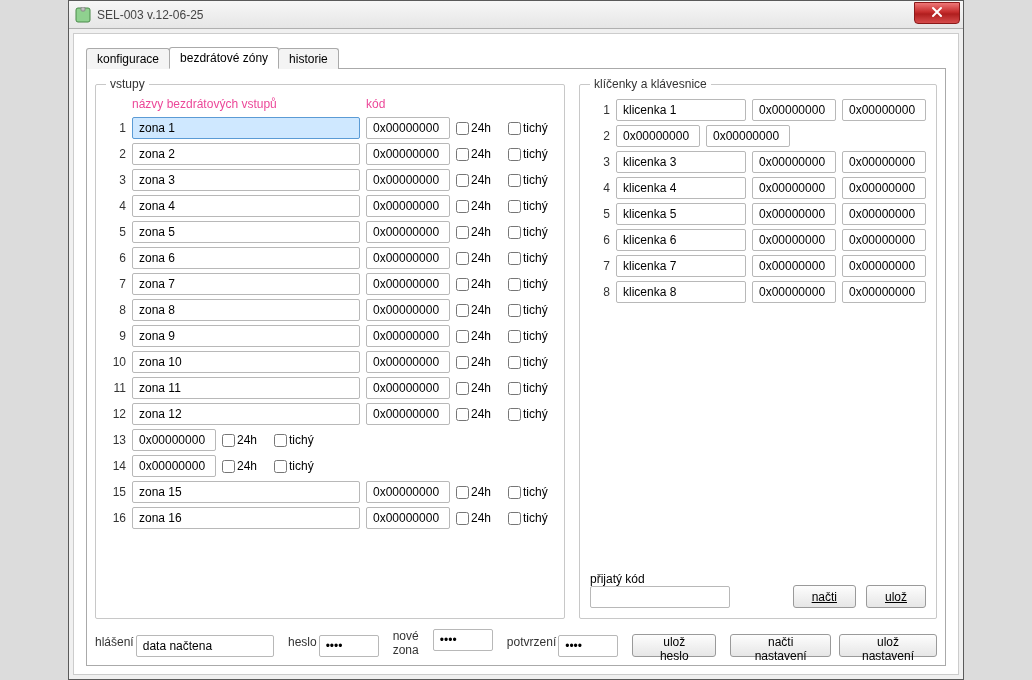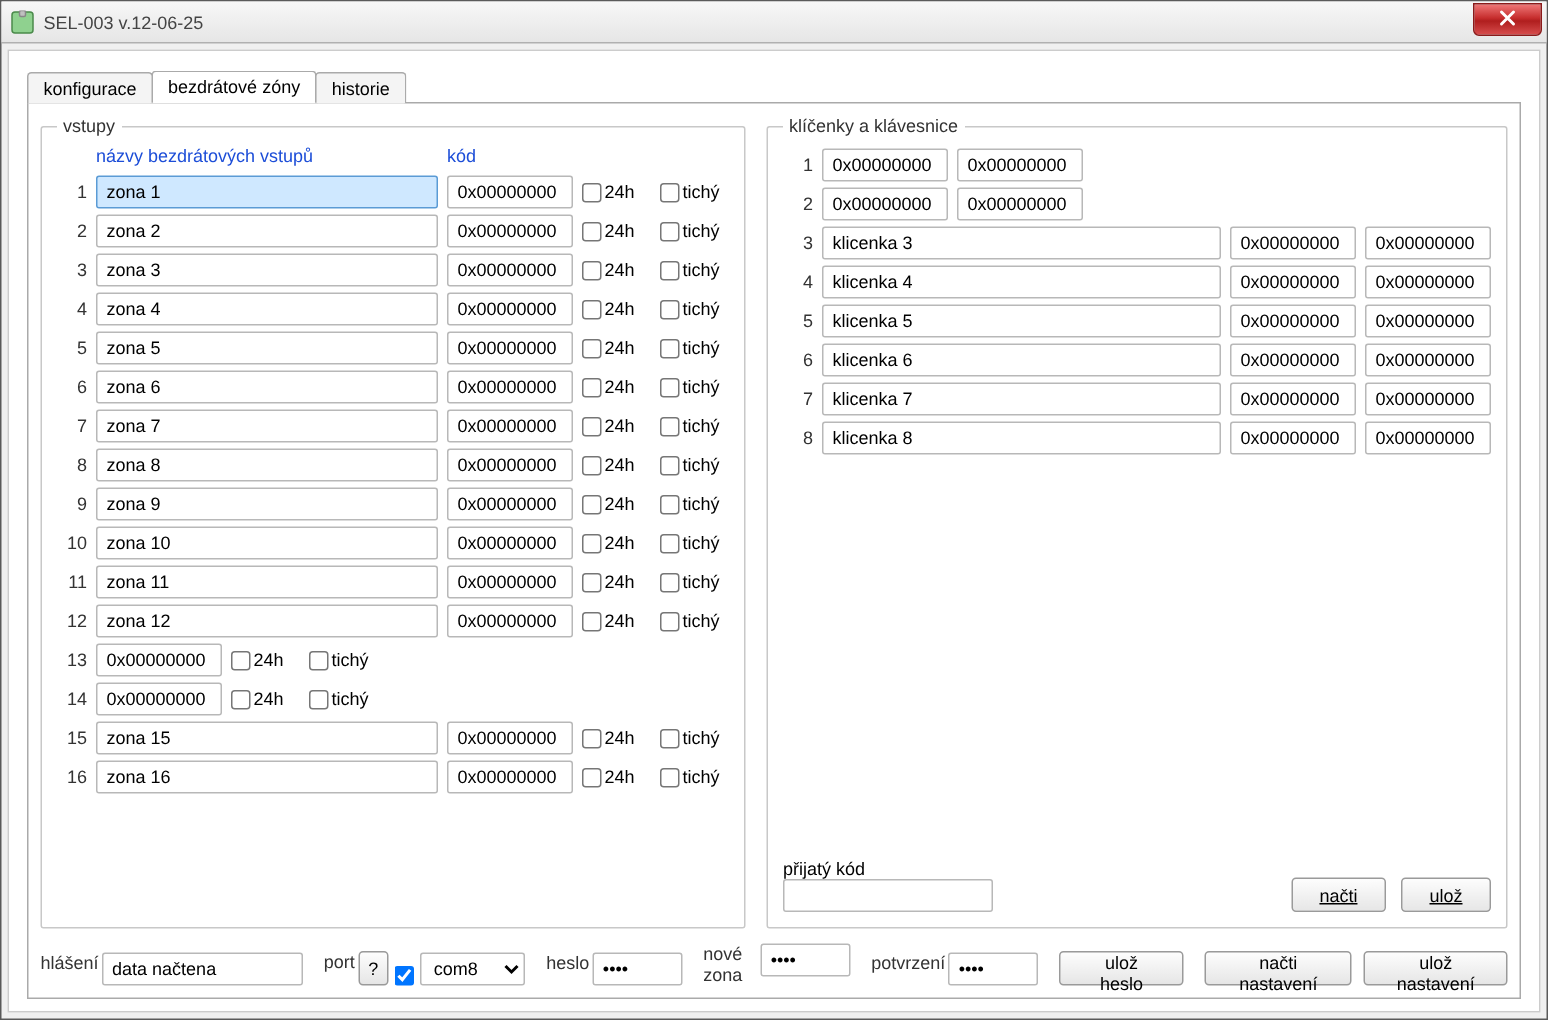--- a/index.html
+++ b/index.html
@@ -1,18 +1,18 @@
 <!DOCTYPE html>
 <html><head>
 <meta charset="utf-8">
 <style>
   * { box-sizing: border-box; }
   html, body { margin: 0; padding: 0; font-family: "Segoe UI", Tahoma, sans-serif; font-size: 12px; background: #dcdcdc; }
   .window {
-    width: 1032px; height: 680px; margin: 0 auto;
+    width: 896px; height: 680px; margin: 0 auto;
     background: #f0f0f0;
     border: 1px solid #5a5a5a;
     display: flex; flex-direction: column;
     position: relative;
   }
   .titlebar {
     height: 28px;
     background: linear-gradient(#f7f7f7, #e6e6e6);
     border-bottom: 1px solid #b0b0b0;
     display: flex; align-items: center; justify-content: space-between;
@@ -53,21 +53,21 @@
   fieldset.group {
     border: 1px solid #c8c8c8; border-radius: 2px;
     padding: 4px 10px 10px 10px; margin: 0;
     background: #fff;
   }
   fieldset.group > legend { padding: 0 4px; color: #333; }
   .inputs-group { flex: 0 0 470px; display: flex; flex-direction: column; }
   .keyfobs-group { flex: 1; display: flex; flex-direction: column; }
 
   .hdr-row, .data-row { display: flex; align-items: center; gap: 6px; margin-top: 4px; }
-  .hdr-row { margin-top: 2px; margin-bottom: 2px; color: #1d4ed8; }
+  .hdr-row { margin-top: 2px; margin-bottom: 2px; color: #ec4899; }
 
   .col-idx { width: 20px; text-align: right; color: #333; }
   .col-name { flex: 1; }
   .col-code { width: 84px; }
   .col-chk { display: flex; align-items: center; gap: 2px; width: 46px; }
 
   .kf .col-name { flex: 1; }
   .kf .col-code { width: 84px; }
 
   input[type=text].field {
@@ -357,20 +357,21 @@
                 </label>
               </div>
             </div>
         </fieldset>
 
         <fieldset class="group keyfobs-group kf">
           <legend>klíčenky a klávesnice</legend>
           <div id="keyfob-rows">
               <div class="data-row">
                 <span class="col-idx">1</span>
+                <span class="col-name"><input type="text" class="field" value="klicenka 1" style=""></span>
                 <span class="col-code"><input type="text" class="field" value="0x00000000" style=""></span>
                 <span class="col-code"><input type="text" class="field" value="0x00000000" style=""></span>
               </div>
               <div class="data-row">
                 <span class="col-idx">2</span>
                 <span class="col-code"><input type="text" class="field" value="0x00000000" style=""></span>
                 <span class="col-code"><input type="text" class="field" value="0x00000000" style=""></span>
               </div>
               <div class="data-row">
                 <span class="col-idx">3</span>
@@ -423,30 +424,20 @@
         </fieldset>
 
       </div>
 
       <div class="bottom-bar">
         <div class="bb-col bb-status">
           <label>hlášení</label>
           <input type="text" class="field" value="data načtena" style="">
         </div>
 
-        <div class="bb-col">
-          <label>port</label>
-          <div class="bb-port">
-            <button class="btn small">?</button>
-            <input type="checkbox" checked="" style="">
-            <select>
-              <option>com8</option>
-            </select>
-          </div>
-        </div>
 
         <div class="bb-col bb-pw">
           <label>heslo</label>
           <input type="password" class="field" value="••••" style="">
         </div>
         <div class="bb-col bb-pw">
           <label>nové zona</label>
           <input type="password" class="field" value="••••" style="">
         </div>
         <div class="bb-col bb-pw">

